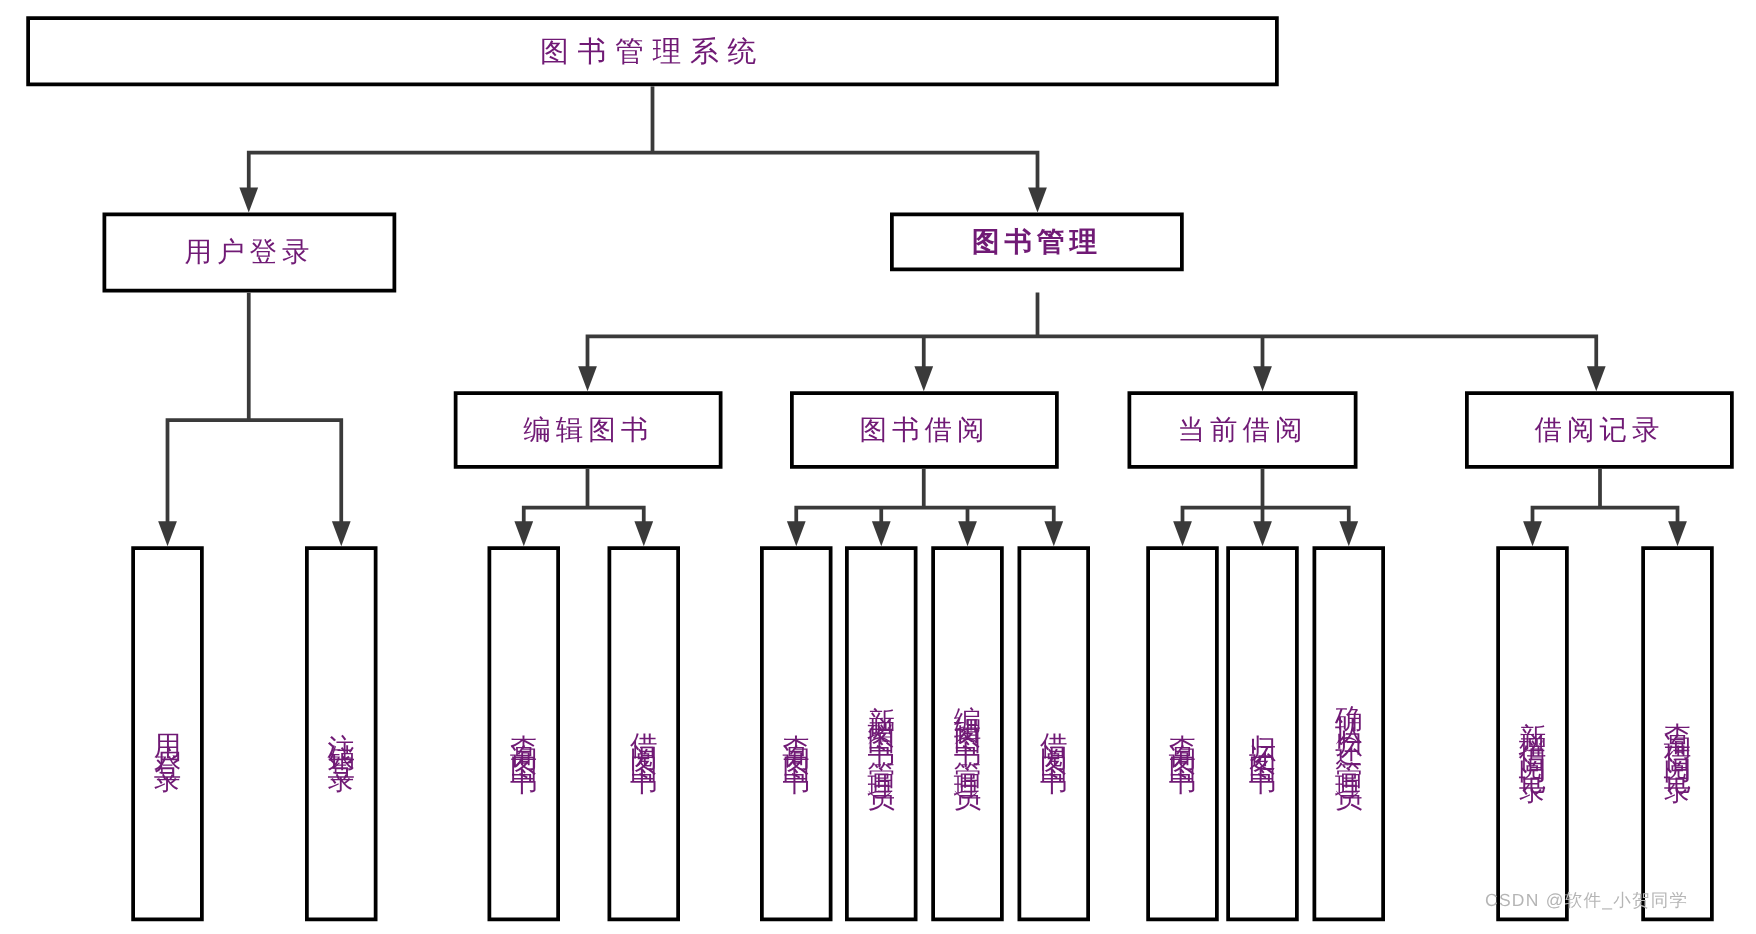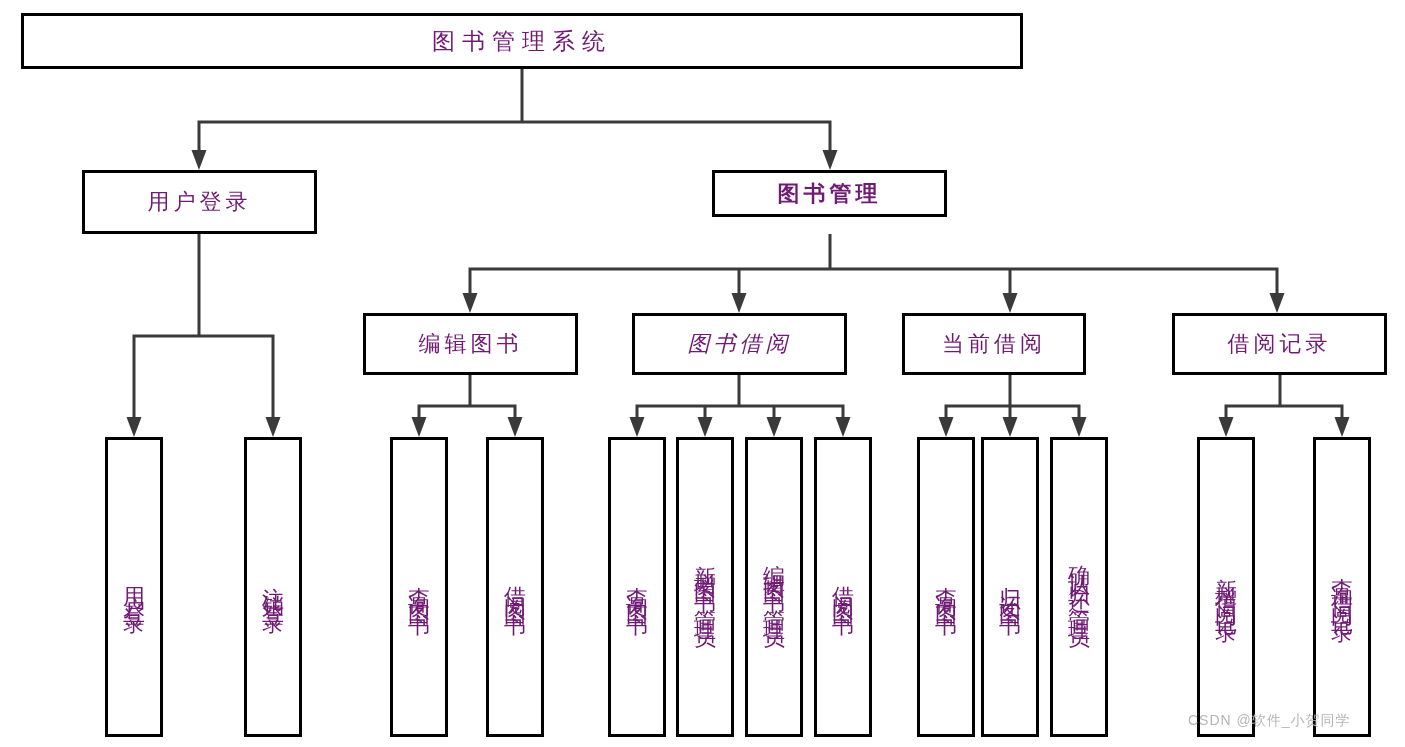--- a/index.html
+++ b/index.html
@@ -116,21 +116,21 @@
   <div class="node h-label" style="left:82px; top:170px; width:235px; height:64px;">
     <span>用户登录</span>
   </div>
   <div class="node h-label" style="left:712px; top:170px; width:235px; height:47px;font-weight:bold;">
     <span>图书管理</span>
   </div>
 
   <div class="node h-label" style="left:363px; top:313px; width:215px; height:62px;">
     <span>编辑图书</span>
   </div>
-  <div class="node h-label" style="left:632px; top:313px; width:215px; height:62px;font-style:italic;">
+  <div class="node h-label" style="left:632px; top:313px; width:215px; height:62px;">
     <span>图书借阅</span>
   </div>
   <div class="node h-label" style="left:902px; top:313px; width:184px; height:62px;">
     <span>当前借阅</span>
   </div>
   <div class="node h-label" style="left:1172px; top:313px; width:215px; height:62px;">
     <span>借阅记录</span>
   </div>
 
   <div class="node leaf" style="left:105px; top:437px; width:58px; height:300px;">

